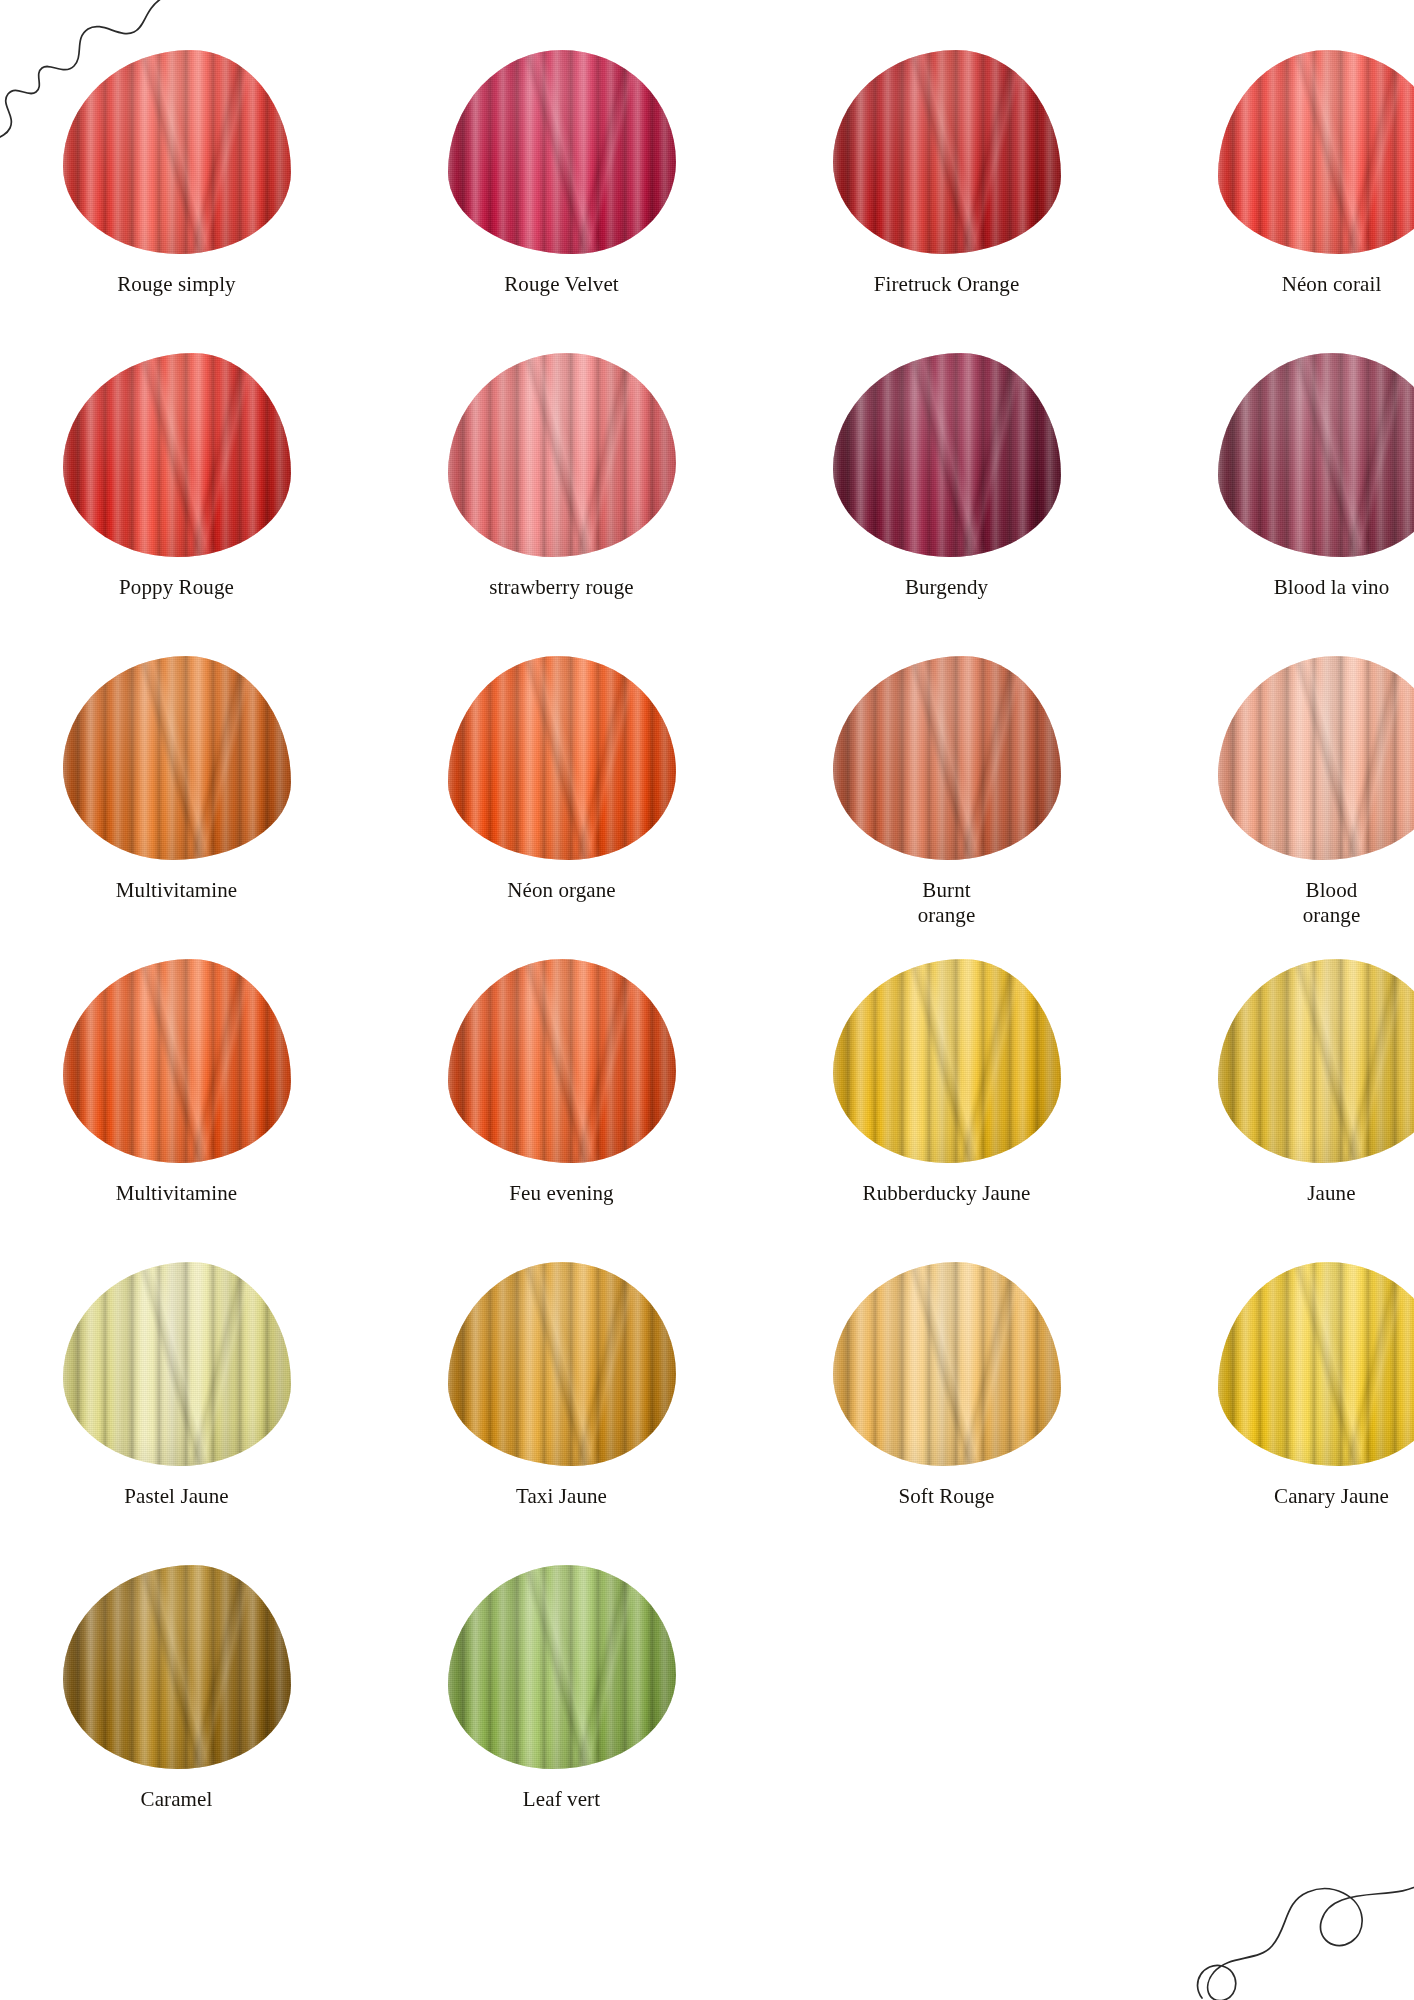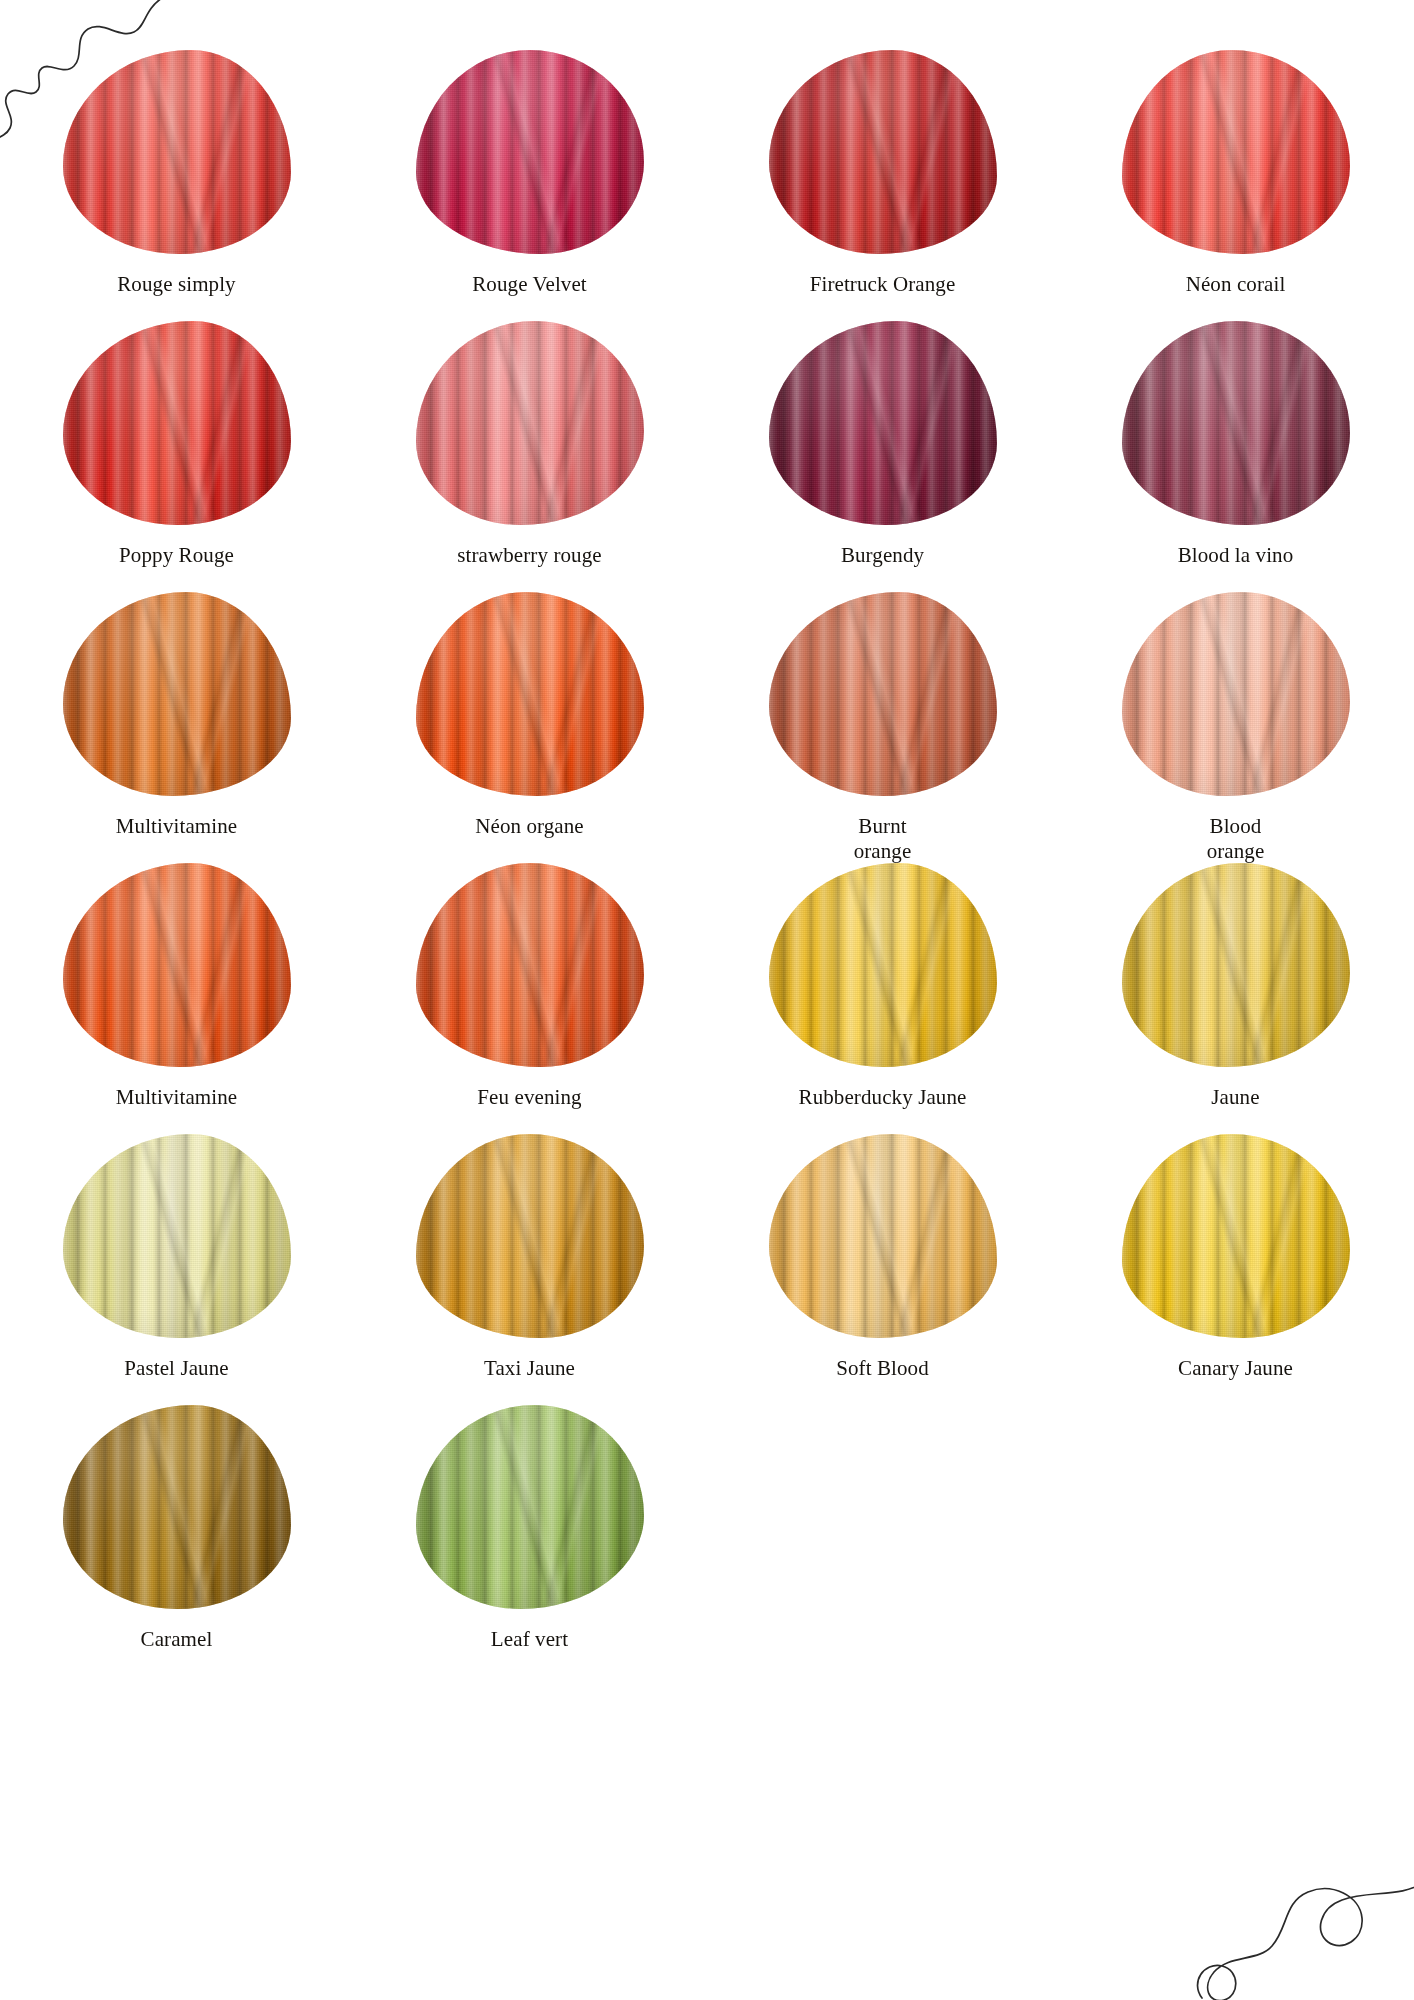--- a/index.html
+++ b/index.html
@@ -28,20 +28,21 @@
   .catalog {
     position: absolute;
     left: 0; top: 0;
     width: 1414px;
     display: grid;
     grid-template-columns: repeat(4, 353px);
     column-gap: 0px;
     row-gap: 0px;
     padding-top: 50px;
     box-sizing: border-box;
+    gap: 32px;
   }
 
   .swatch-cell {
     width: 353px;
     height: 271px;
     display: flex;
     flex-direction: column;
     align-items: center;
     position: relative;
   }
@@ -419,21 +420,21 @@
     <div class="swatch-blob" style="border-radius: 54% 46% 52% 48% / 55% 62% 38% 45%;">
       <div class="fabric">
           <div class="base" style="background: linear-gradient(97deg, rgb(221, 155, 46) 0%, rgb(251, 190, 87) 26%, rgb(255, 217, 141) 47%, rgb(251, 190, 87) 68%, rgb(221, 155, 46) 100%);"></div>
           <div class="strands"></div>
           <div class="strands2"></div>
           <div class="weave"></div>
           <div class="cross"></div>
           <div class="shade"></div>
         </div>
     </div>
-    <div class="swatch-label">Soft Blood</div>
+    <div class="swatch-label">Soft Rouge</div>
   </div>
 
   <div class="swatch-cell" title="Canary Jaune">
     <div class="swatch-blob" style="border-radius: 48% 52% 47% 53% / 62% 57% 43% 38%;">
       <div class="fabric">
           <div class="base" style="background: linear-gradient(97deg, rgb(214, 167, 4) 0%, rgb(251, 203, 18) 26%, rgb(255, 225, 82) 47%, rgb(251, 203, 18) 68%, rgb(214, 167, 4) 100%);"></div>
           <div class="strands"></div>
           <div class="strands2"></div>
           <div class="weave"></div>
           <div class="cross"></div>

